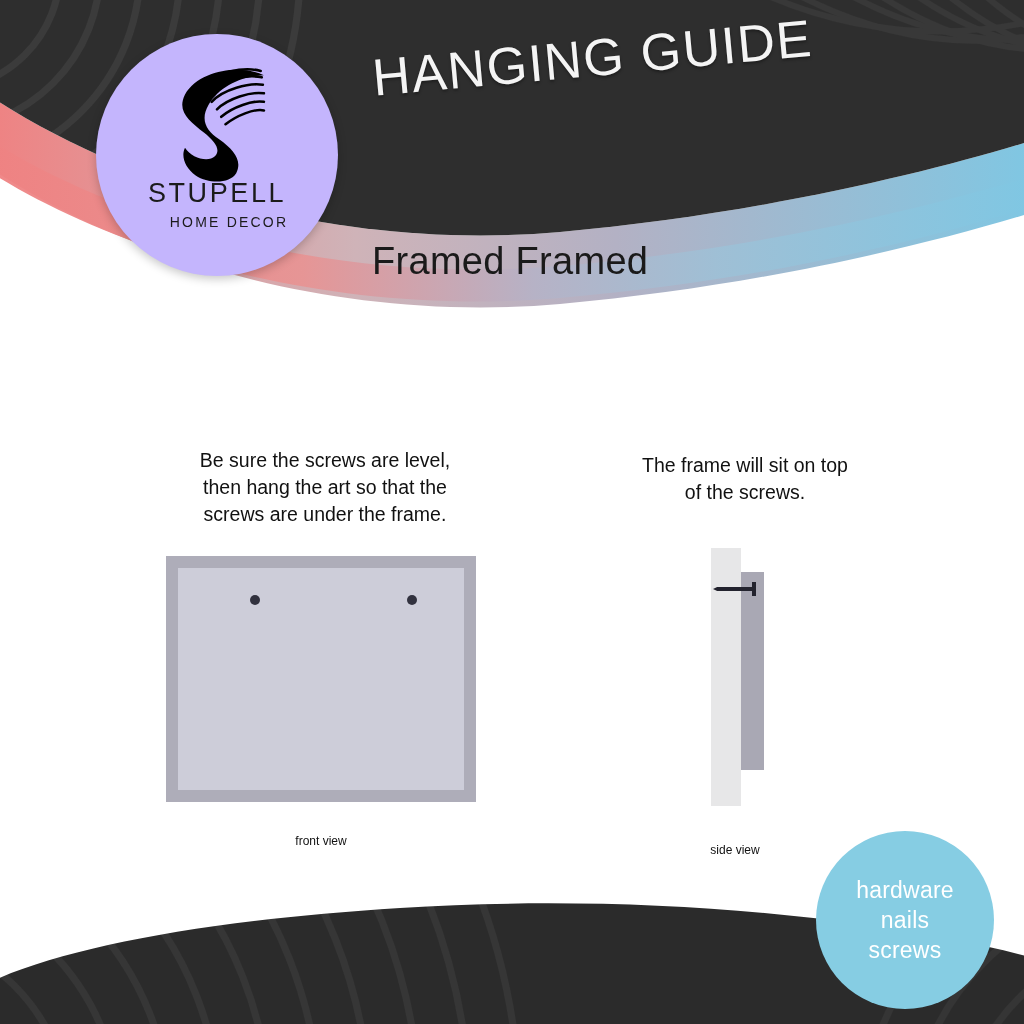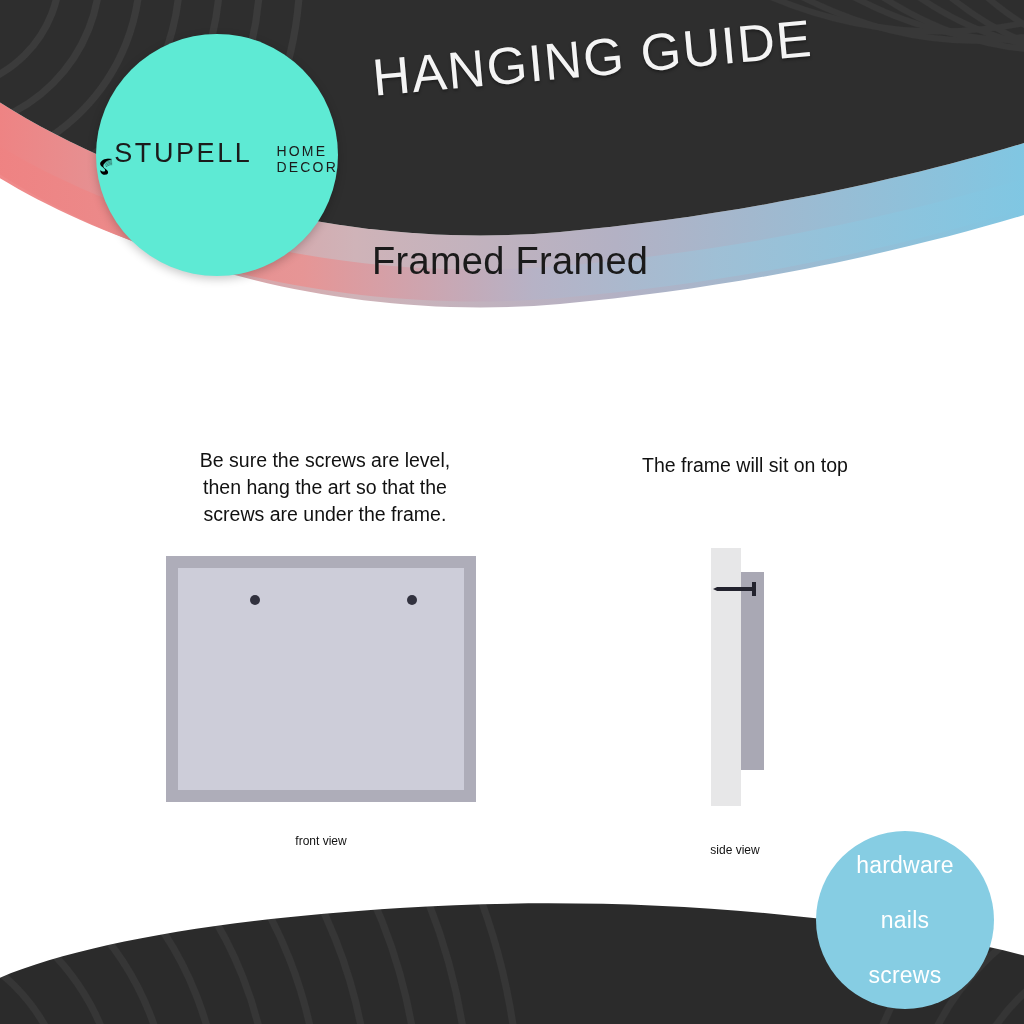--- a/index.html
+++ b/index.html
@@ -28,25 +28,25 @@
   }
 
   
   #logo-badge {
     position: absolute;
     left: 96px;
     top: 34px;
     width: 242px;
     height: 242px;
     border-radius: 50%;
-    background: #5eead4;
+    background: #c4b5fd;
     box-shadow: 0 3px 10px rgba(0,0,0,0.22);
     z-index: 20;
     display: flex;
-    flex-direction: row;
+    flex-direction: column;
     align-items: center;
     justify-content: flex-start;
   }
   #logo-mark {
     margin-top: 22px;
     width: 128px;
     height: 128px;
   }
   #logo-wordmark {
     font-size: 27px;
@@ -227,21 +227,20 @@
     display: flex;
     flex-direction: column;
     align-items: center;
     justify-content: center;
     color: #ffffff;
     font-size: 23px;
     font-weight: 400;
     line-height: 30px;
     text-align: center;
     letter-spacing: 0.2px;
-    gap: 25px;
   }
   .badge-line { display: block; }
 </style>
 </head>
 <body>
 
 <div id="page">
 
   <svg class="deco-layer" viewBox="0 0 1024 1024" width="1024" height="1024" preserveAspectRatio="none">
     <defs>
@@ -382,20 +381,21 @@
 
 
   <div class="caption" id="caption-front">
     <span class="caption-line">Be sure the screws are level,</span>
     <span class="caption-line">then hang the art so that the</span>
     <span class="caption-line">screws are under the frame.</span>
   </div>
 
   <div class="caption" id="caption-side">
     <span class="caption-line">The frame will sit on top</span>
+    <span class="caption-line">of the screws.</span>
   </div>
 
   <div id="front-view-diagram">
     <div id="front-view-inner">
       <div class="screw-dot" id="screw-dot-left"></div>
       <div class="screw-dot" id="screw-dot-right"></div>
     </div>
   </div>
 
   <div id="side-view-diagram">

